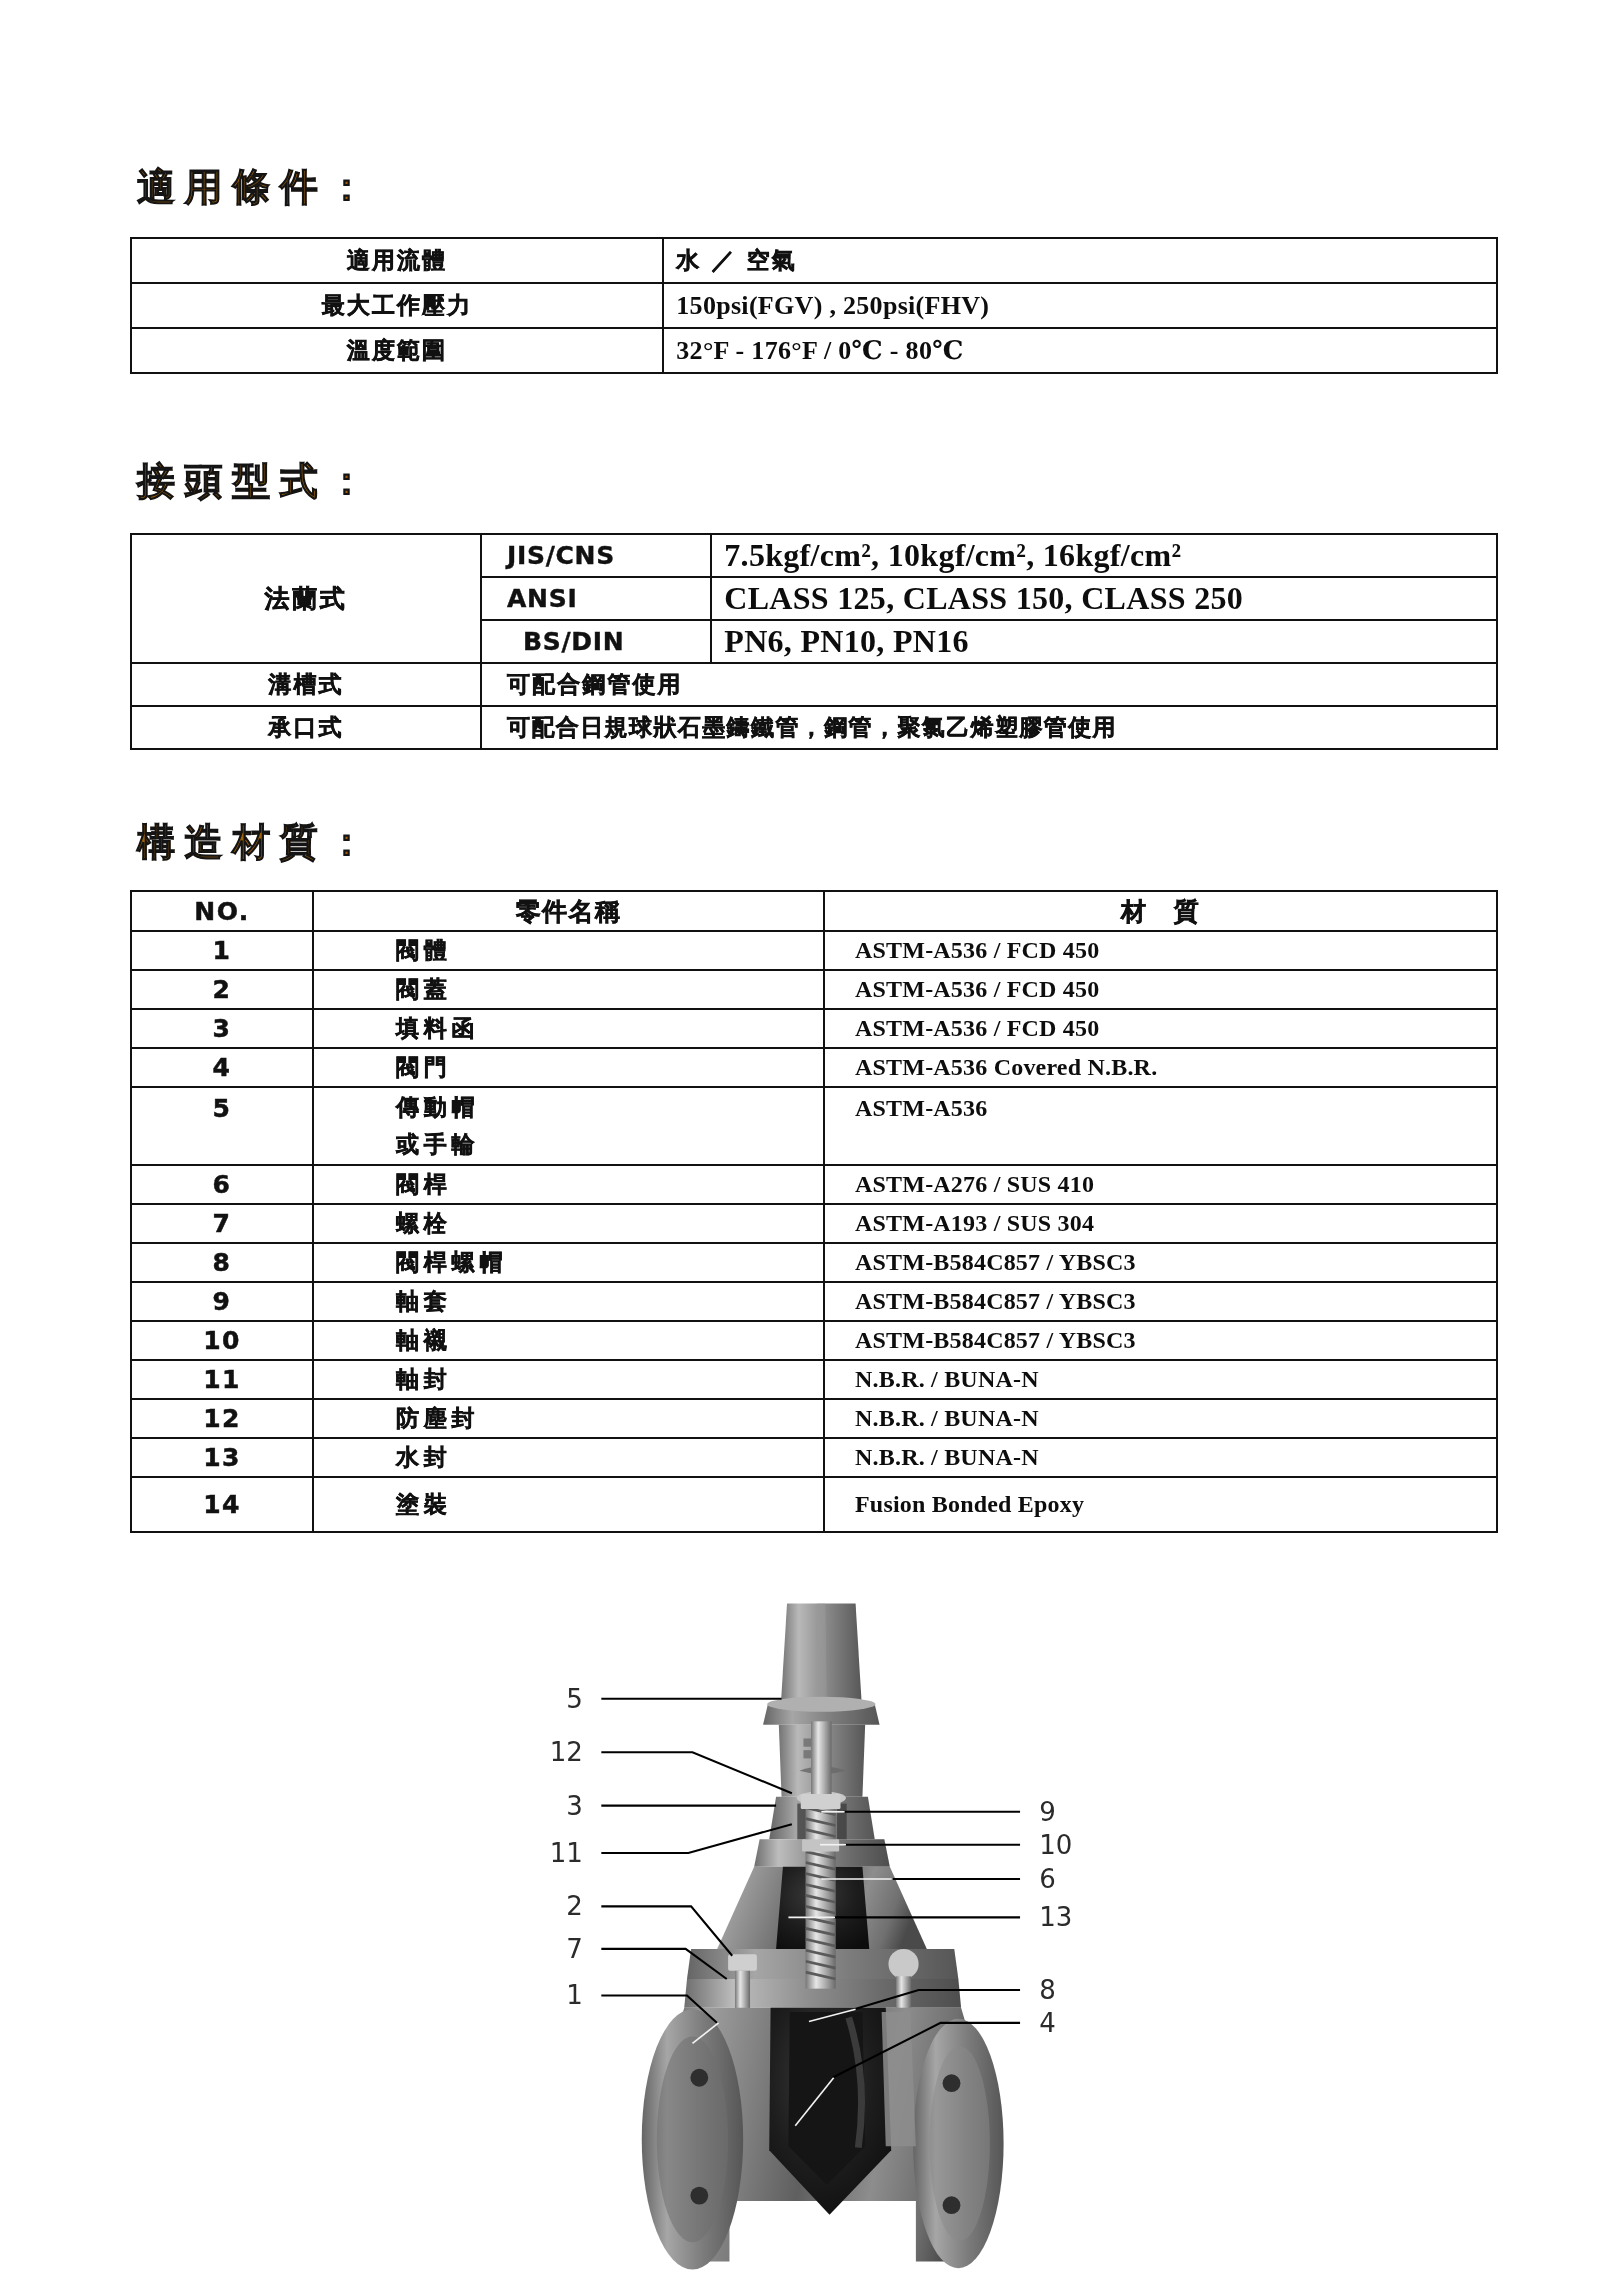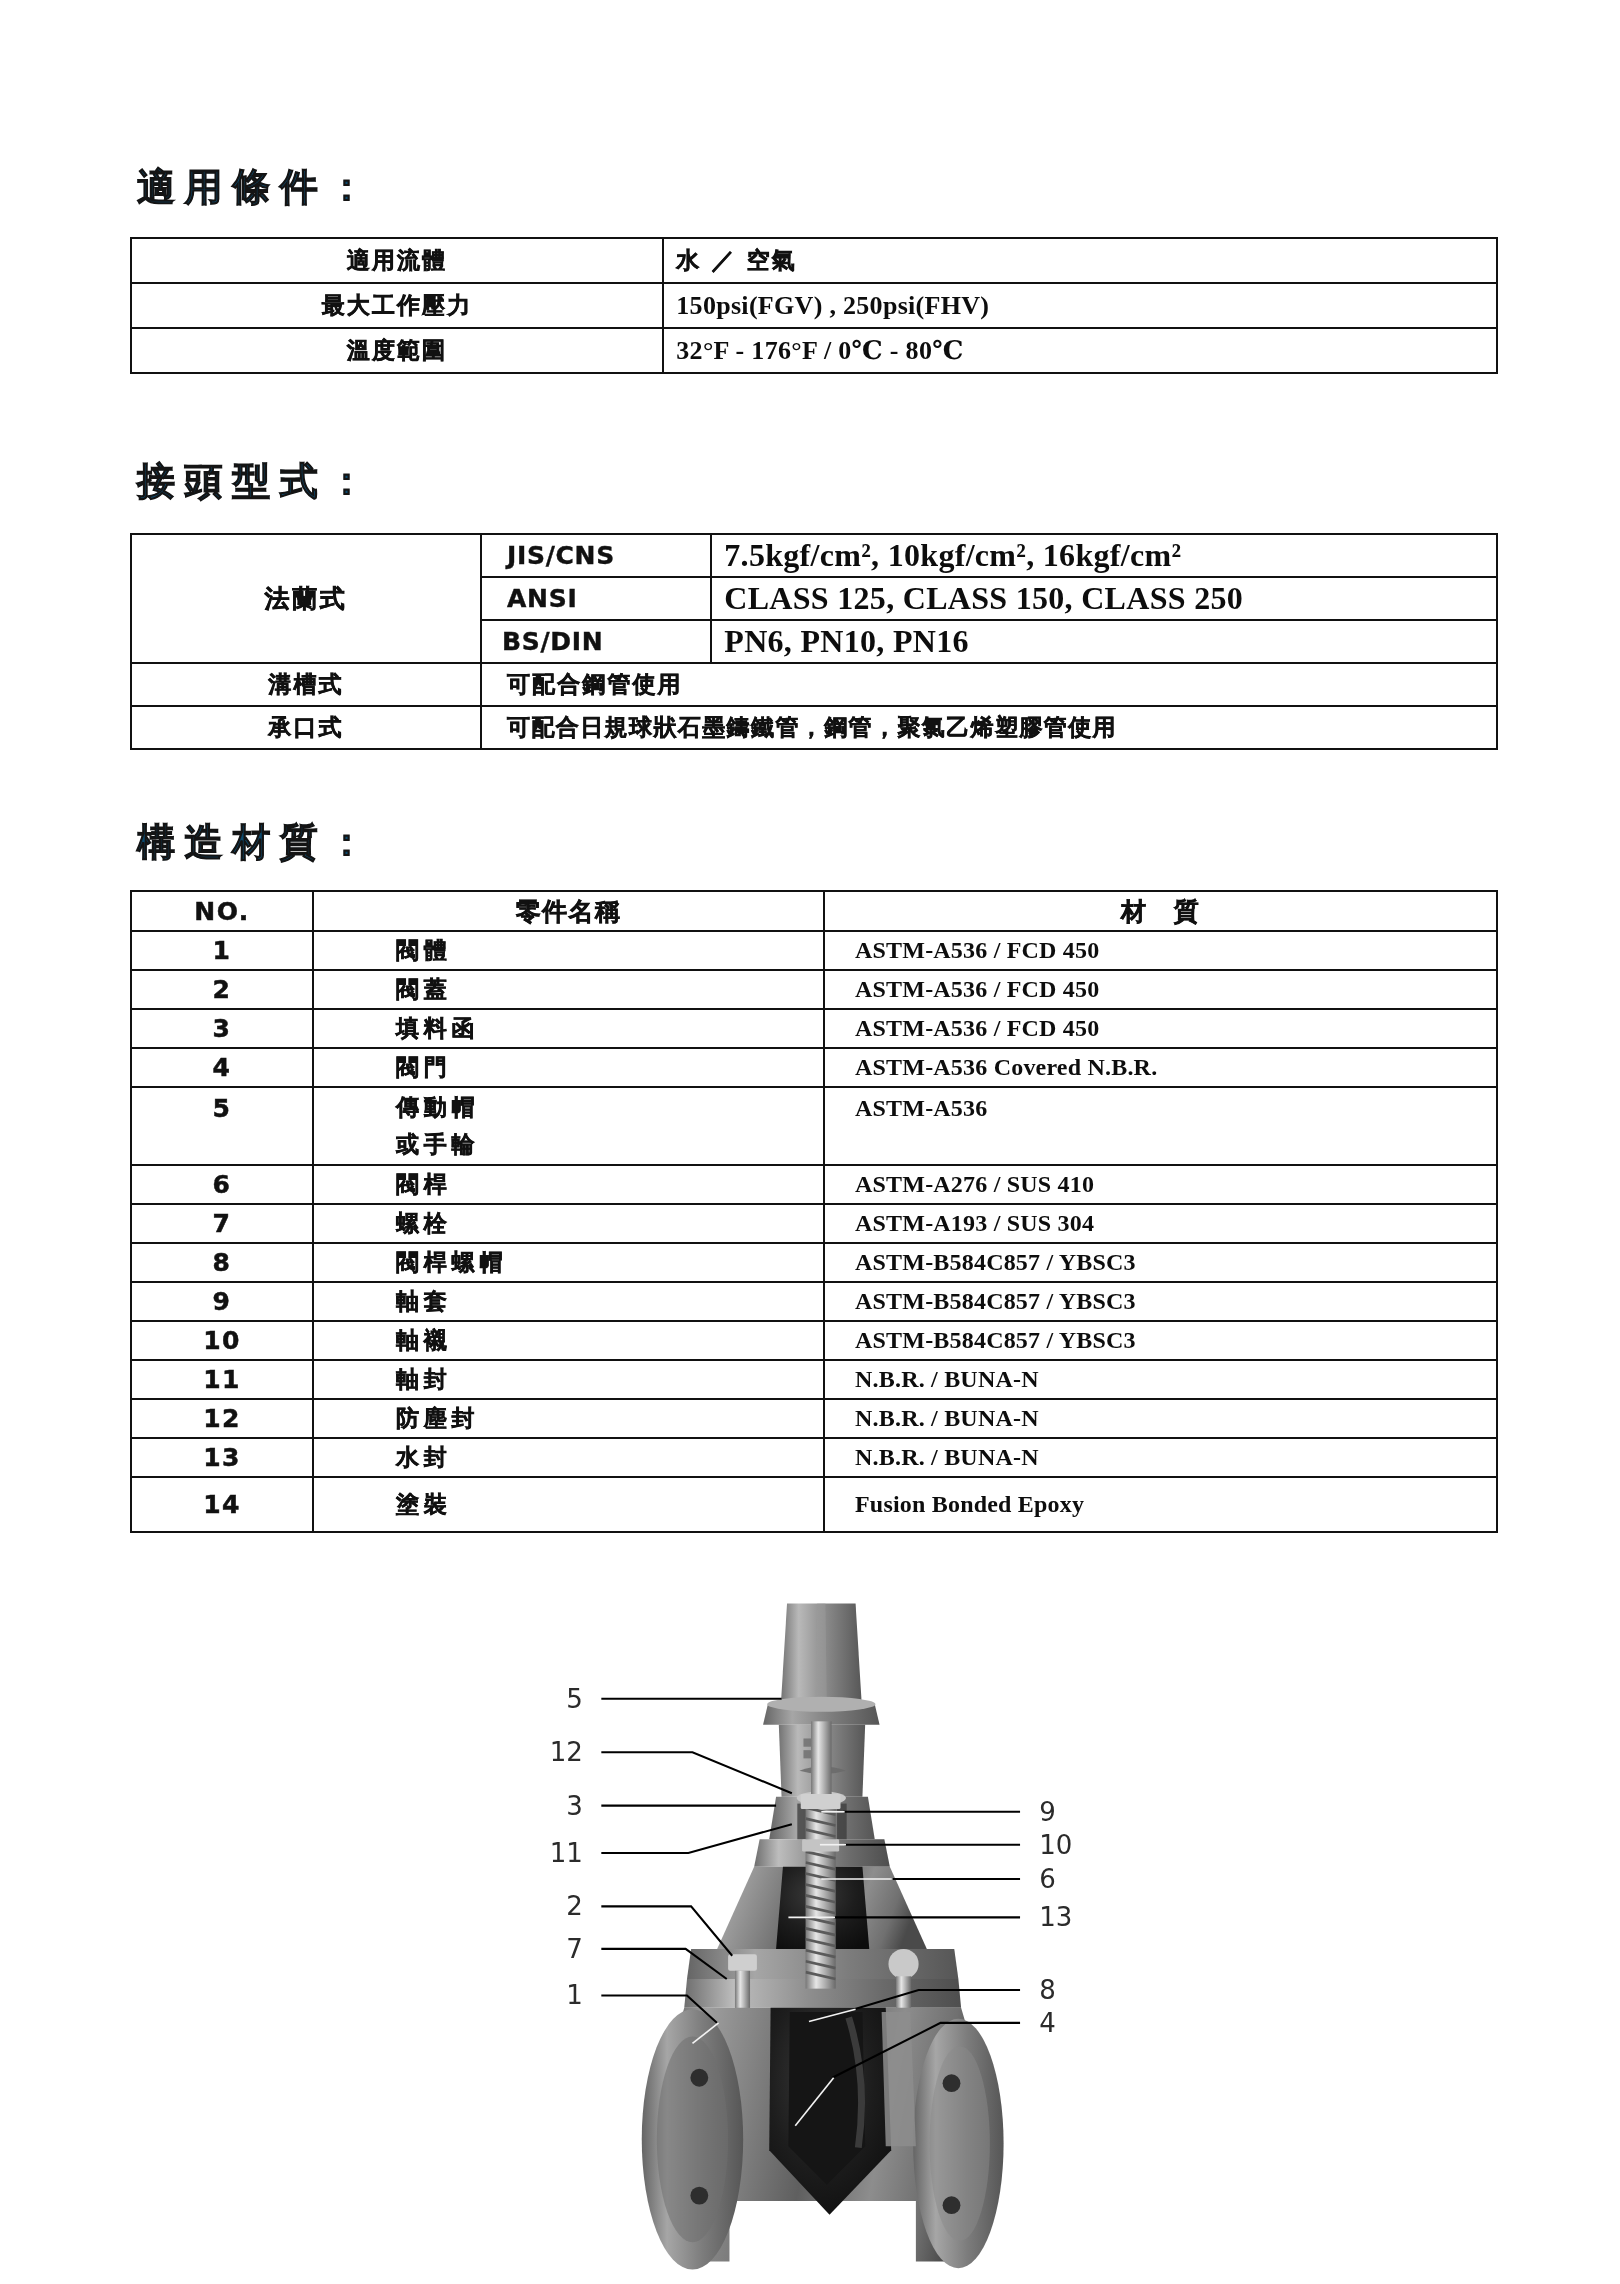--- a/index.html
+++ b/index.html
@@ -22,21 +22,21 @@
     height: 2284px;
   }
 
   
   .section-heading {
     position: absolute;
     font-family: "DejaVu Sans", "Liberation Sans", sans-serif;
     font-weight: 700;
     font-size: 38px;
     letter-spacing: 9.6px;
-    color: #0c4a6e;
+    color: #a16207;
     white-space: nowrap;
     -webkit-text-stroke: 1px #141414;
   }
 
   
   .spec-table {
     position: absolute;
     border-collapse: collapse;
     table-layout: fixed;
     background: #fff;
@@ -175,21 +175,21 @@
       <tr>
         <td class="cjk-bold cjk-bold-lg ctr" rowspan="3">法蘭式</td>
         <td class="latin-head lft" style="height:43px; padding-left:25px;">JIS/CNS</td>
         <td class="latin-val latin-val-sm lft">7.5kgf/cm², 10kgf/cm², 16kgf/cm²</td>
       </tr>
       <tr>
         <td class="latin-head lft" style="height:43px; padding-left:25px;">ANSI</td>
         <td class="latin-val latin-val-sm lft">CLASS 125,  CLASS 150,  CLASS 250</td>
       </tr>
       <tr>
-        <td class="latin-head lft" style="height:43px; padding-left:20px;">BS/DIN</td>
+        <td class="latin-head lft" style="height:43px; padding-left:41px;">BS/DIN</td>
         <td class="latin-val latin-val-sm lft">PN6,  PN10,  PN16</td>
       </tr>
       <tr>
         <td class="cjk-bold ctr" style="height:43px;">溝槽式</td>
         <td class="cjk-bold lft" colspan="2" style="padding-left:25px;">可配合鋼管使用</td>
       </tr>
       <tr>
         <td class="cjk-bold ctr" style="height:43px;">承口式</td>
         <td class="cjk-bold lft" colspan="2" style="padding-left:25px; letter-spacing:1.4px;">可配合日規球狀石墨鑄鐵管，鋼管，聚氯乙烯塑膠管使用</td>
       </tr>

